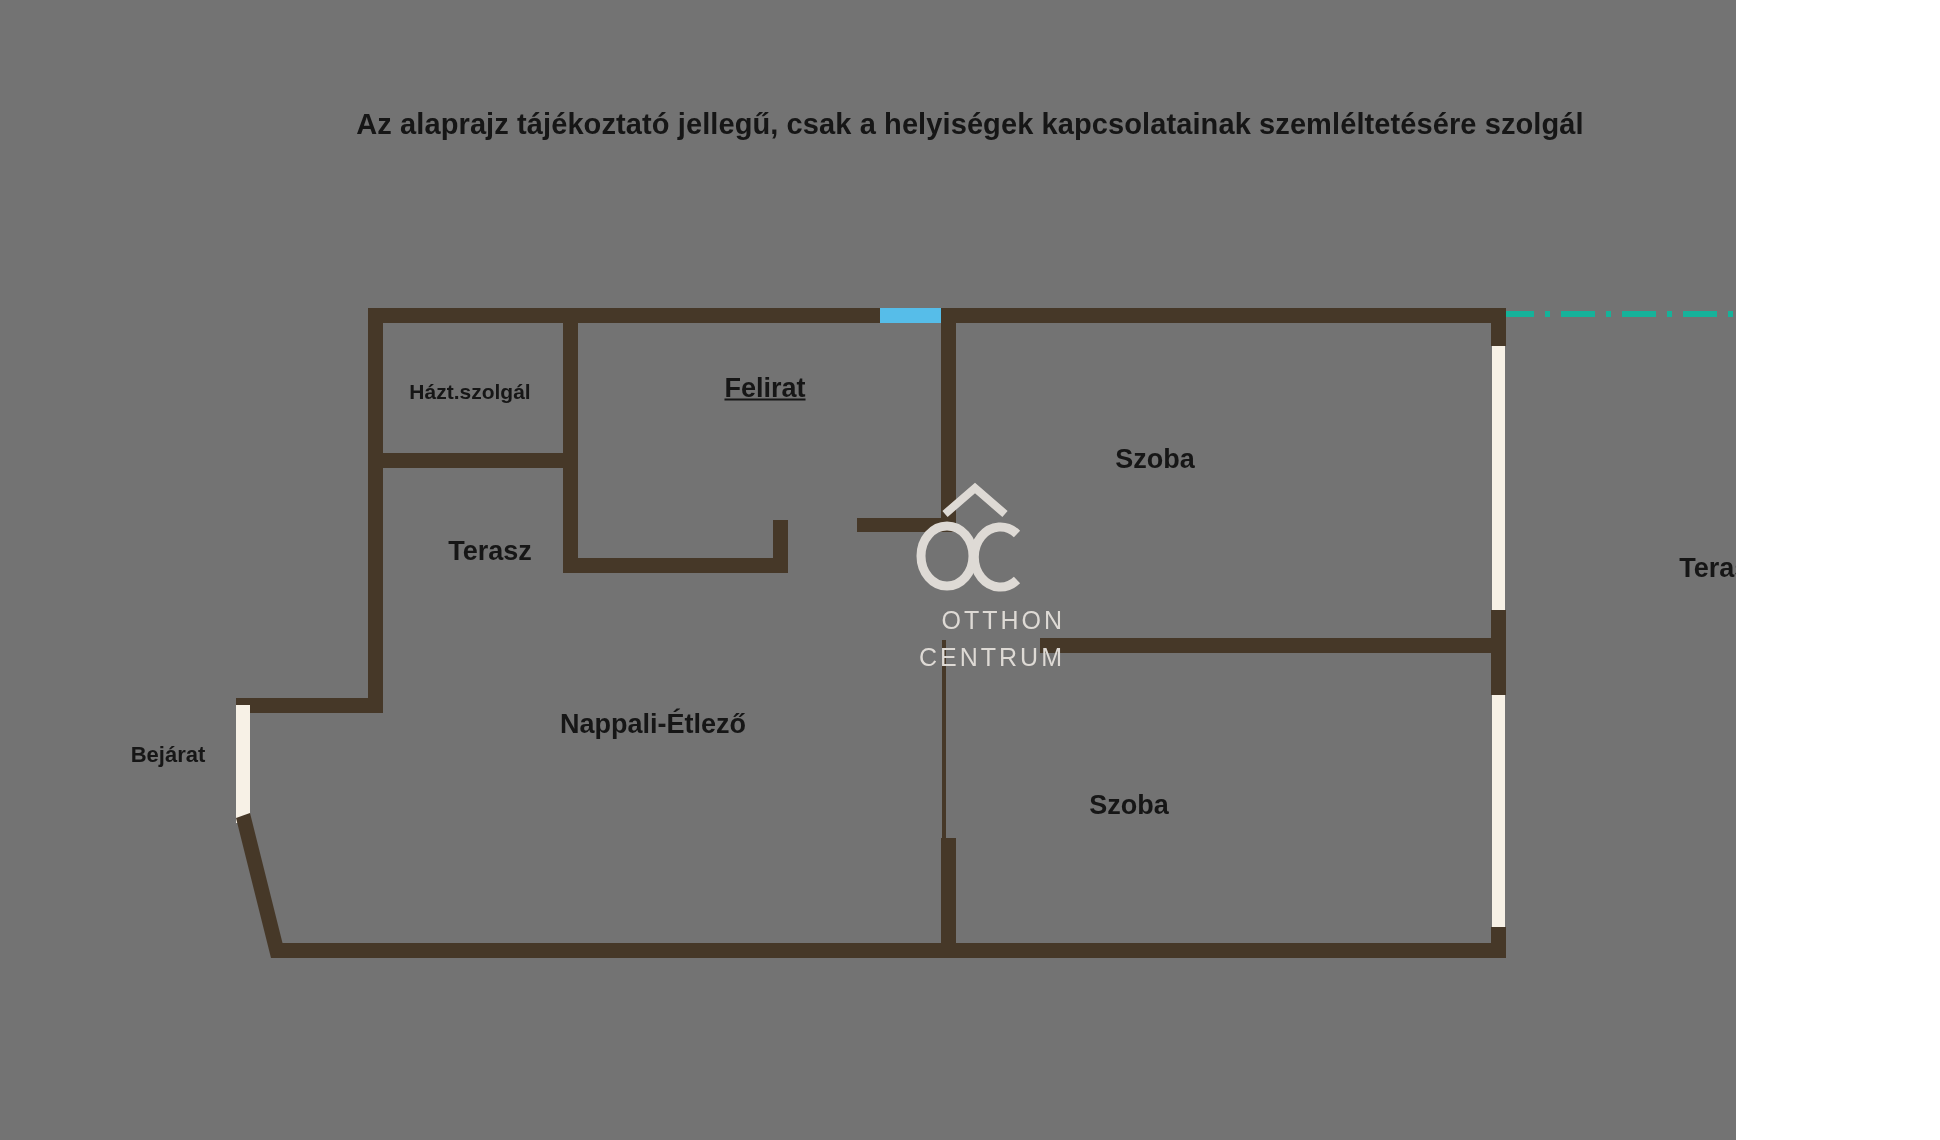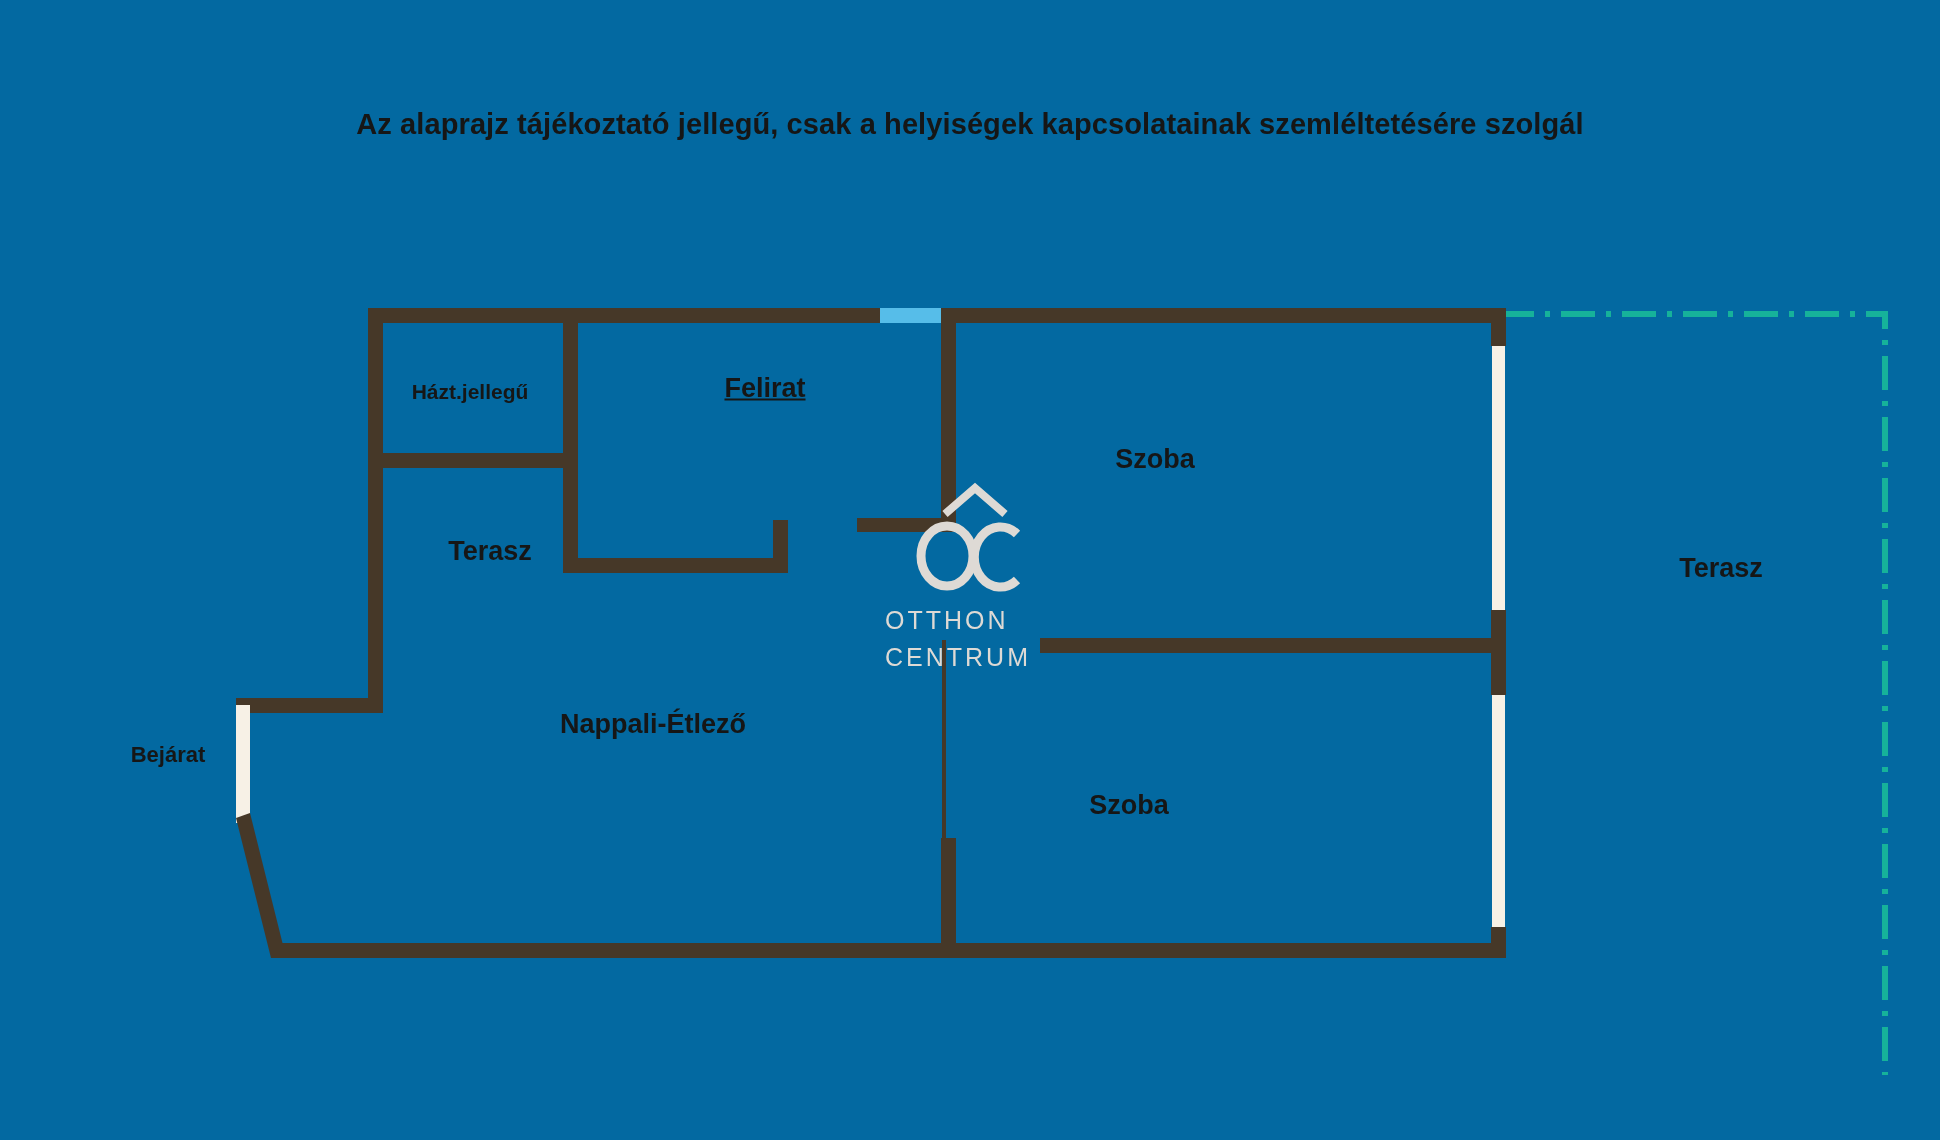--- a/index.html
+++ b/index.html
@@ -2,23 +2,23 @@
 <html><head>
 <meta charset="utf-8">
 <style>
   html, body {
     margin: 0;
     padding: 0;
     background: #ffffff;
   }
   #root {
     position: relative;
-    width: 1940px;
+    width: 1736px;
     height: 1140px;
-    background: #0369a1;
+    background: #737373;
     font-family: "Liberation Sans", sans-serif;
     overflow: hidden;
   }
   #title {
     position: absolute;
     top: 108px;
     left: 0;
     width: 1940px;
     text-align: center;
     font-size: 29px;
@@ -60,21 +60,21 @@
     top: 480px;
     width: 180px;
     height: 210px;
     opacity: 1;
     pointer-events: none;
   }
   #watermark .wm-text {
     position: absolute;
     left: 0;
     width: 180px;
-    text-align: left;
+    text-align: right;
     color: #dedad5;
     font-size: 25px;
     letter-spacing: 3px;
     font-family: "Liberation Sans", sans-serif;
   }
   #watermark .wm-1 { top: 126px; }
   #watermark .wm-2 { top: 163px; }
 </style>
 </head>
 <body>
@@ -139,21 +139,21 @@
       <rect x="942" y="640" width="4" height="200"></rect>
 
       <rect x="941" y="838" width="15" height="120"></rect>
 
       <rect x="1040" y="638" width="466" height="15"></rect>
 
       <rect x="1491" y="610" width="15" height="85"></rect>
     </g>
   </svg>
 
-  <div class="room-label lbl-hazt">Házt.jellegű</div>
+  <div class="room-label lbl-hazt">Házt.szolgál</div>
   <div class="room-label lbl-felirat">Felirat</div>
   <div class="room-label lbl-konyha">Terasz</div>
   <div class="room-label lbl-nappali">Nappali-Étlező</div>
   <div class="room-label lbl-szoba1">Szoba</div>
   <div class="room-label lbl-szoba2">Szoba</div>
   <div class="room-label lbl-terasz">Terasz</div>
   <div class="room-label lbl-bejarat">Bejárat</div>
 
   <div id="watermark">
     <svg width="180" height="120" viewBox="0 0 180 120" xmlns="http://www.w3.org/2000/svg">

